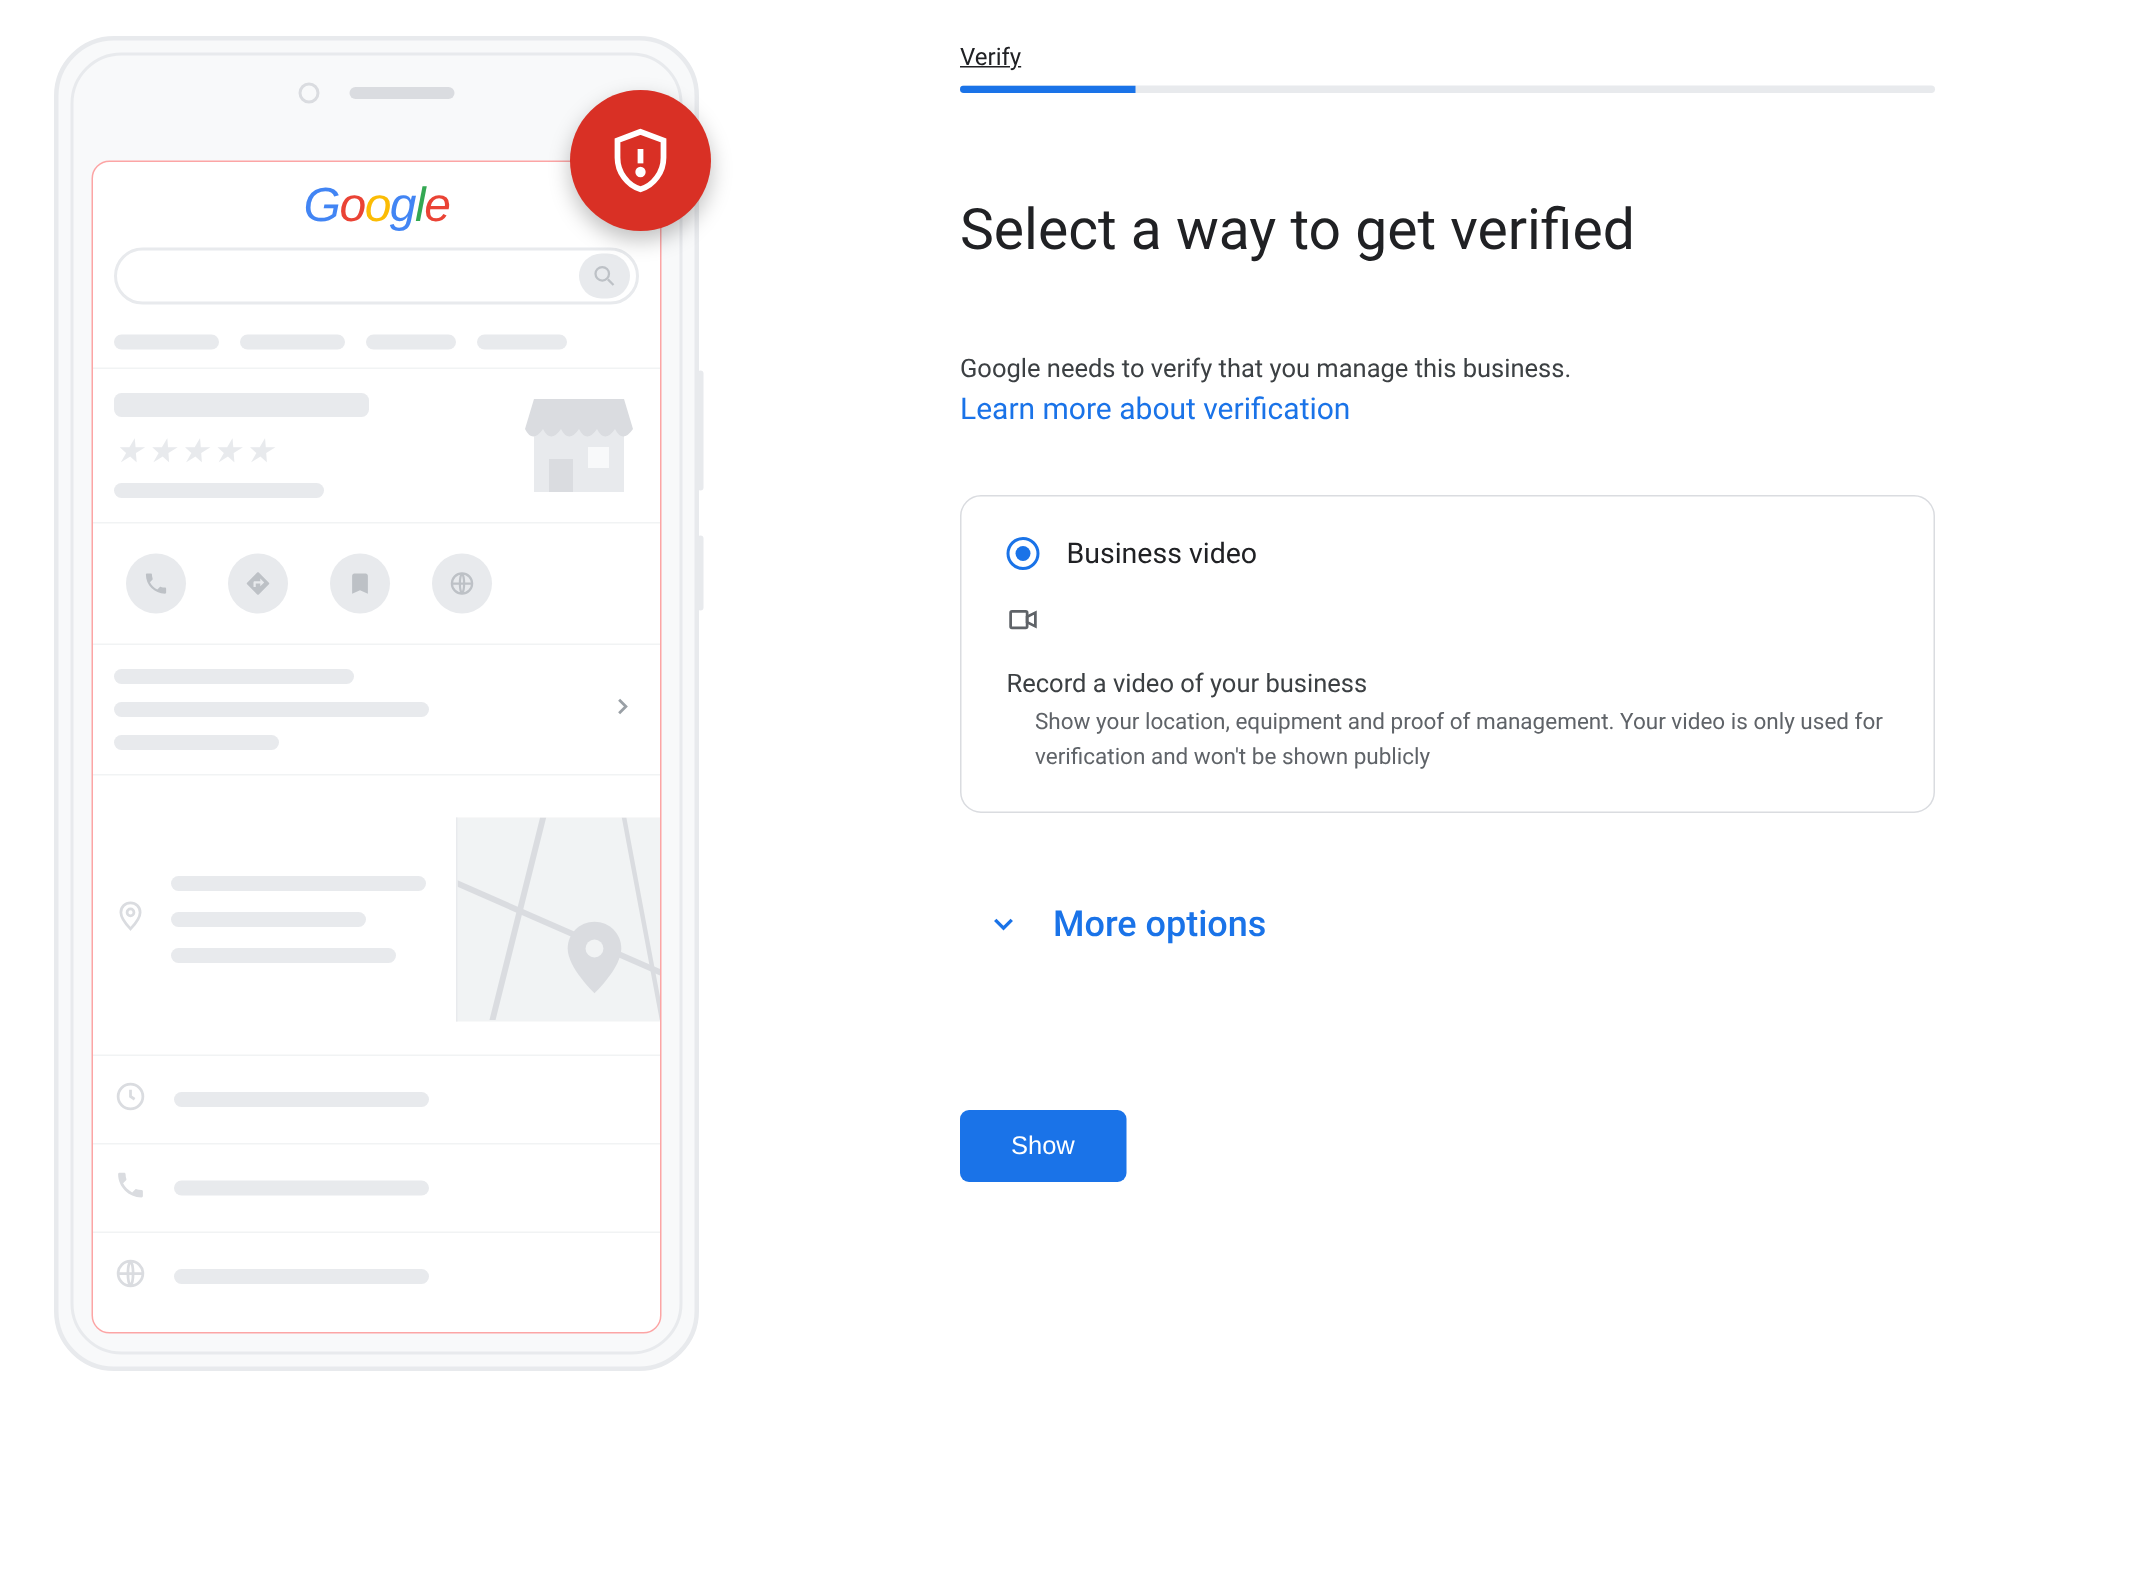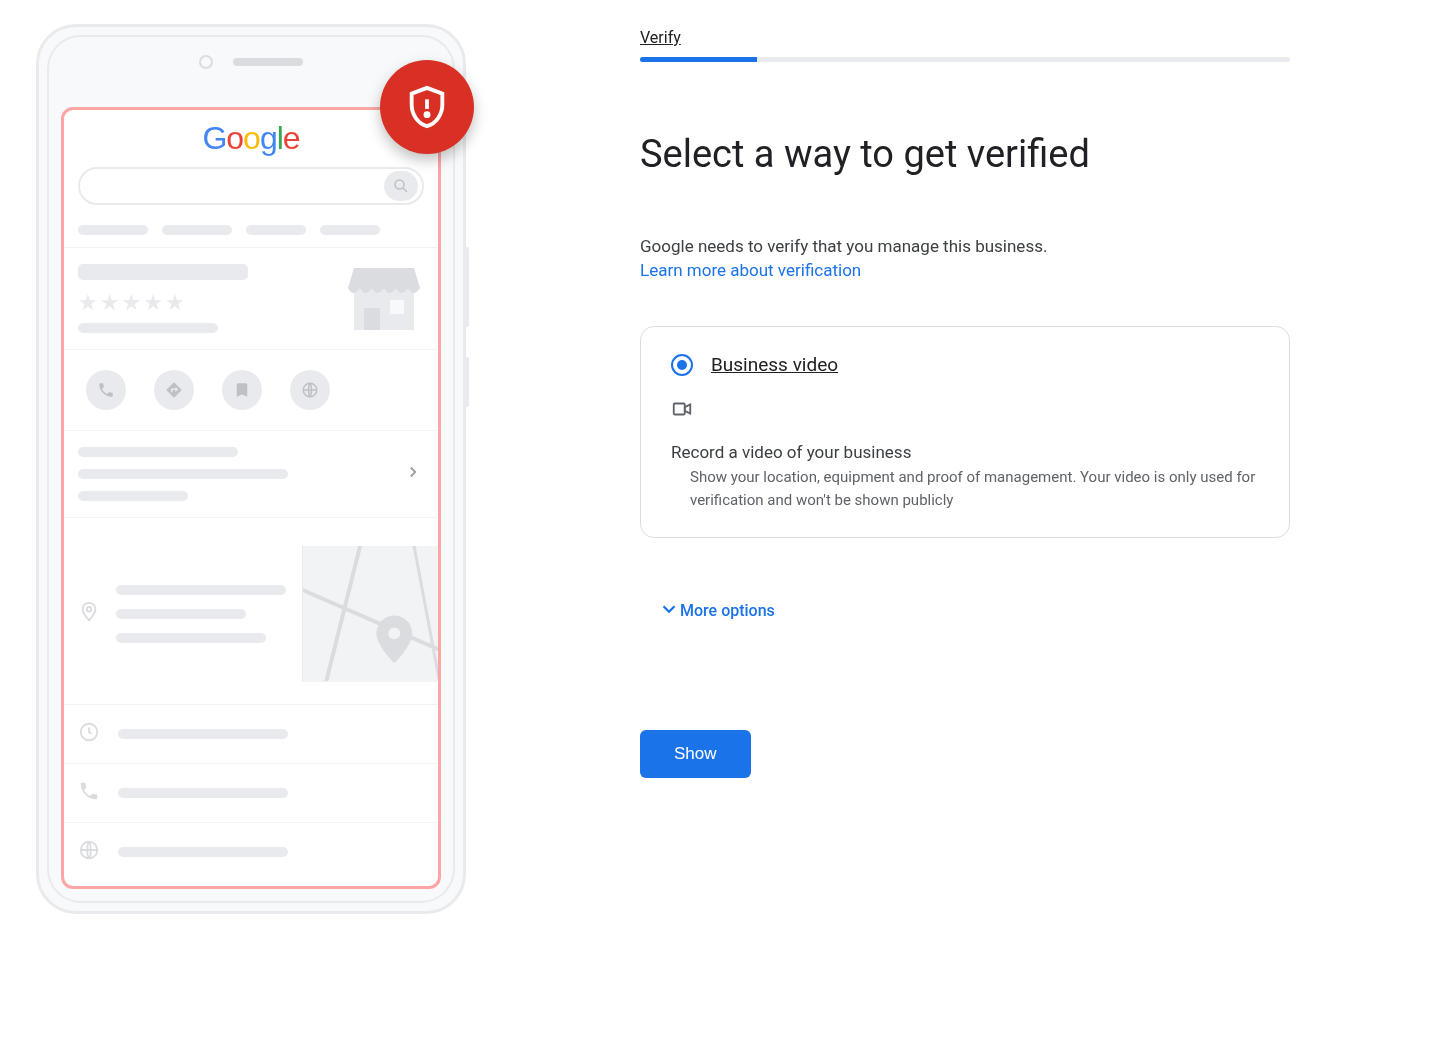--- a/index.html
+++ b/index.html
@@ -46,24 +46,25 @@
     align-items: center;
     justify-content: center;
     gap: 20px;
   }
   .camera { width: 14px; height: 14px; border: 2px solid #dadce0; border-radius: 50%; }
   .speaker { width: 70px; height: 8px; background: #dadce0; border-radius: 4px; }
   .screen {
     position: absolute;
     top: 70px; left: 12px; right: 12px; bottom: 12px;
     background: #fff;
-    border: 3px solid #fca5a5;
+    border: 1px solid #fca5a5;
     border-radius: 12px;
     overflow: hidden;
     padding-top: 10px;
+    font-style: italic;
   }
   .google-logo {
     text-align: center;
     font-size: 32px;
     font-weight: 500;
     letter-spacing: -1px;
     margin-bottom: 10px;
     font-family: "Product Sans", Arial, sans-serif;
   }
   .g-b{color:#4285f4}.g-r{color:#ea4335}.g-y{color:#fbbc05}.g-g{color:#34a853}
@@ -131,42 +132,42 @@
     flex:1;
     padding: 28px 50px 0 0;
     max-width: 700px;
     margin-left: 100px;
   }
   .step-label { font-size:16px; color:#202124; margin-bottom:10px;text-decoration:underline; }
   .progress { height:5px; background:#e8eaed; border-radius:3px; overflow:hidden; margin-bottom:70px; }
   .progress > div { height:100%; width:18%; background:#1a73e8; }
   .page-title { font-family:"Google Sans",Roboto,Arial,sans-serif; font-size:38px; font-weight:400; margin-bottom:60px; }
   .desc { font-size:17px; color:#3c4043; }
-  .link { color:#1a73e8; text-decoration:none; font-size:17px; display:inline-block; margin-top:4px; }
+  .link { color:#1a73e8; text-decoration:none; font-size:20px; display:inline-block; margin-top:4px; }
   .card {
     margin-top:46px;
     border:1px solid #dadce0;
     border-radius:14px;
     padding:26px 30px;
   }
-  .radio-row { display:flex; align-items:flex-end; gap:18px; margin-bottom:20px;text-decoration:underline; }
+  .radio-row { display:flex; align-items:flex-end; gap:18px; margin-bottom:20px; }
   .radio {
     width:22px; height:22px; border-radius:50%;
     border:2px solid #1a73e8; position:relative;
   }
   .radio::after { content:""; position:absolute; inset:4px; background:#1a73e8; border-radius:50%; }
   .card-title { font-size:19px; color:#202124; }
   .detail-row { display:flex; gap:18px; align-items:flex-start;flex-direction:column; }
   .video-icon { width:22px; flex:none; color:#5f6368; margin-top:2px; }
   .detail-title { font-size:17px; color:#3c4043; margin-bottom:4px; }
   .detail-text { font-size:15px; color:#5f6368; line-height:1.5;margin-left:19px; }
   .more-row {
     margin-top:60px;
-    display:flex; align-items:flex-end; 
-    color:#1a73e8; font-size:16px; font-weight:500;
+    display:flex; align-items:center; gap:22px;
+    color:#1a73e8; font-size:24px; font-weight:500;
     cursor:pointer; padding-left:18px;
   }
   .more-row svg { width:22px; height:22px; stroke:#1a73e8; }
   .next-btn {
     margin-top:110px;
     background:#1a73e8; color:#fff;
     border:none; border-radius:6px;
     padding:14px 34px;
     font-size:17px; font-weight:500;
     cursor:pointer;

